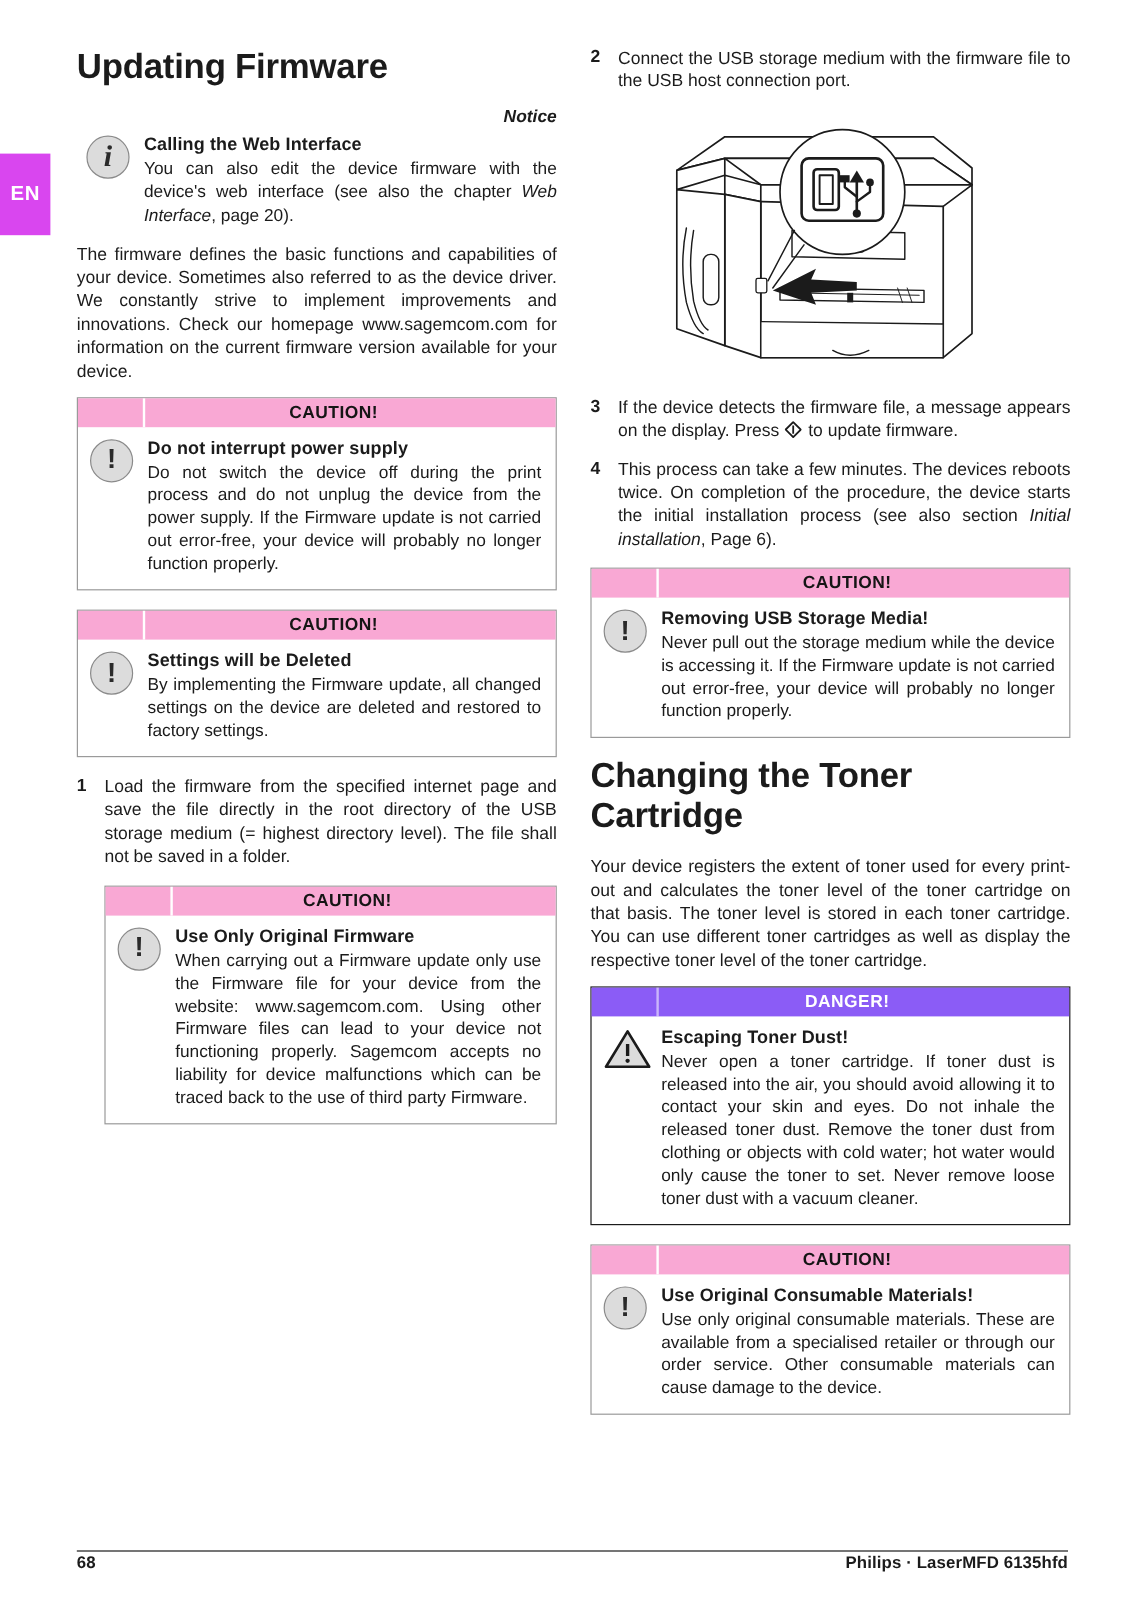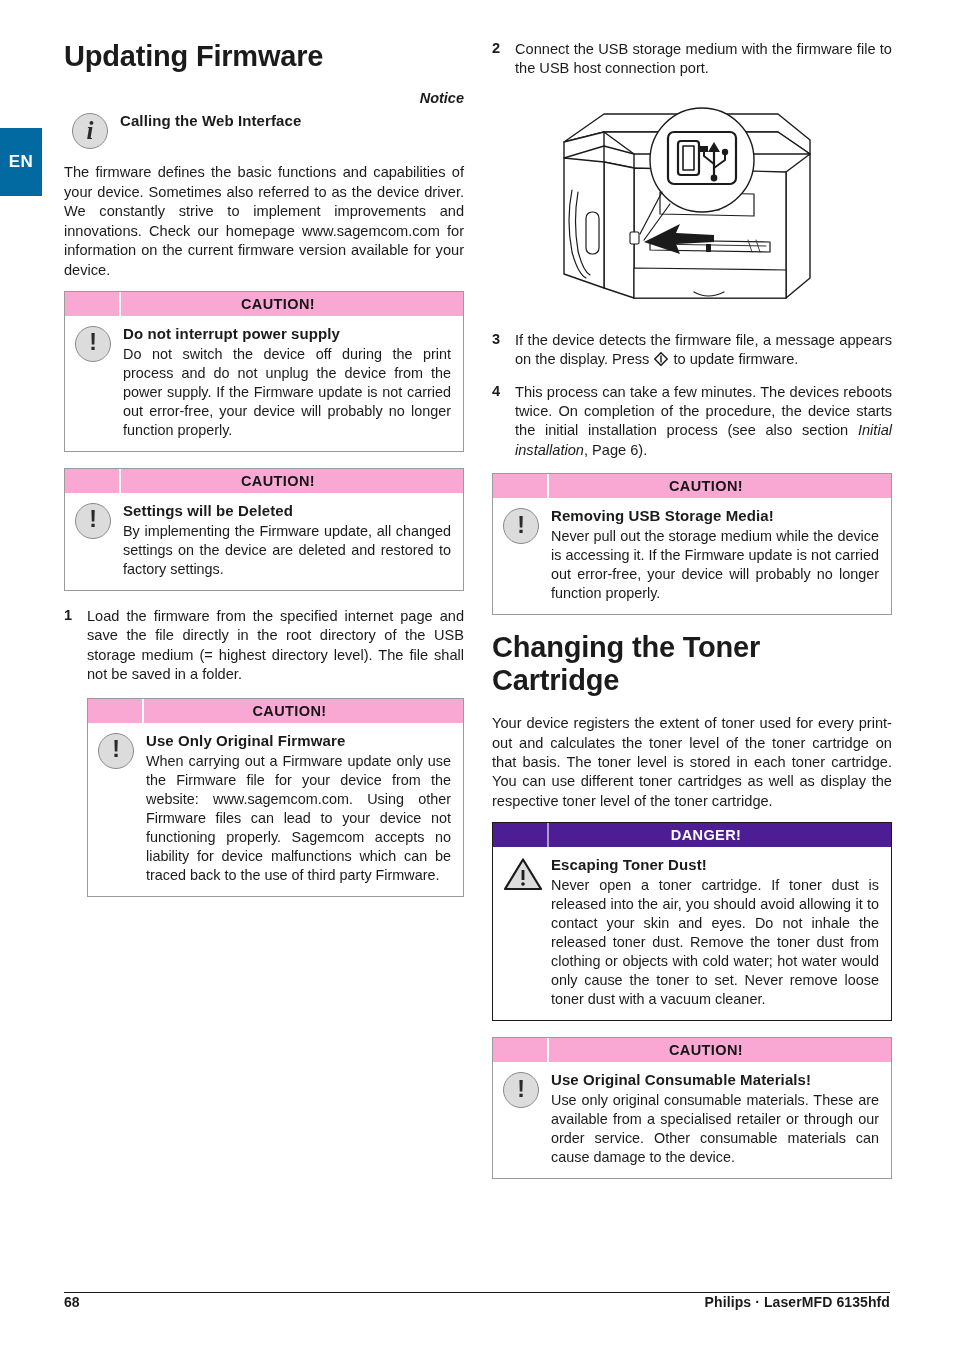--- a/index.html
+++ b/index.html
@@ -14,21 +14,21 @@
     overflow: hidden;
   }
 
   .page { position: relative; width: 954px; height: 1350px; }
 
   
   .lang-tab {
     position: absolute;
     left: 0; top: 128px;
     width: 42px; height: 68px;
-    background: #0369a1;
+    background: #d946ef;
     color: #ffffff;
     font-weight: bold;
     font-size: 17px;
     letter-spacing: 0.5px;
     display: flex; align-items: center; justify-content: center;
   }
 
   .col {
     position: absolute;
     top: 40px;
@@ -135,21 +135,21 @@
     background: #ffffff;
   }
   .box-head .label {
     font-size: 14.5px;
     font-weight: bold;
     letter-spacing: 0.4px;
     color: #151515;
     position: relative;
     left: 14px;
   }
-  .box.danger .box-head { background: #4c1d95; }
+  .box.danger .box-head { background: #8b5cf6; }
   .box.danger .box-head .label { color: #ffffff; }
   .box.danger .box-head .divider { background: #ffffff; opacity: .55; }
   .box.danger { border-color: #1b1b1b; }
 
   .box-body {
     display: flex;
     gap: 10px;
     padding: 9px 12px 11px 10px;
   }
   .box-body .txt { flex: 1; }
@@ -219,20 +219,21 @@
     <div class="notice-label">Notice</div>
 
     <div class="notice-block">
       <div class="icon-wrap">
         <div class="icon-circle info">
             <span>i</span>
           </div>
       </div>
       <div class="txt">
         <div class="blk-title">Calling the Web Interface</div>
+        <p class="blk-body"><span>You can also edit the device firmware with the device's web interface (see also the chapter </span><i>Web Interface</i><span>, page  20).</span></p>
       </div>
     </div>
 
     <p class="body">The firmware defines the basic functions and capabilities of your device. Sometimes also referred to as the device driver. We constantly strive to implement improvements and innovations. Check our homepage www.sagemcom.com for information on the current firmware version available for your device.</p>
 
     <div class="box">
       <div class="box-head">
         <div class="divider"></div>
         <span class="label">CAUTION!</span>
       </div>

